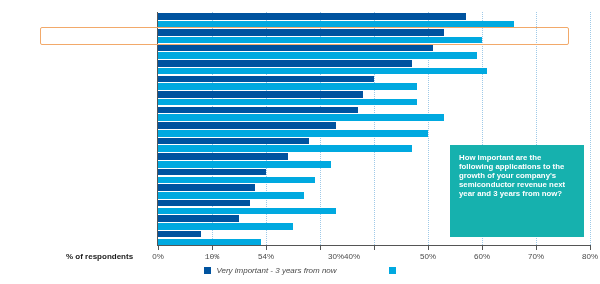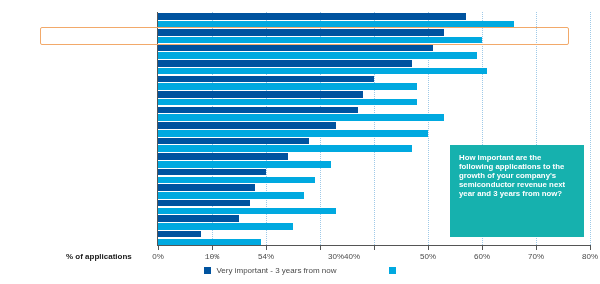--- a/index.html
+++ b/index.html
@@ -146,20 +146,21 @@
     justify-content: center;
     gap: 52px;
     font-size: 8px;
     color: #4a4a4a;
   }
   .legend-item {
     display: flex;
     align-items: center;
     gap: 5px;
     white-space: nowrap;
+    font-style: italic;
   }
   .swatch {
     width: 7px;
     height: 7px;
     display: inline-block;
   }
 </style>
 </head>
 <body>
 
@@ -255,21 +256,21 @@
       <div class="tick" style="left: 428px;"></div>
       <div class="tick-label" style="left: 428px;">50%</div>
       <div class="tick" style="left: 482px;"></div>
       <div class="tick-label" style="left: 482px;">60%</div>
       <div class="tick" style="left: 536px;"></div>
       <div class="tick-label" style="left: 536px;">70%</div>
       <div class="tick" style="left: 590px;"></div>
       <div class="tick-label" style="left: 590px;">80%</div>
     </div>
 
-  <div class="axis-title">% of applications</div>
+  <div class="axis-title">% of respondents</div>
 
   <div class="highlight-box" style="top: 27.0333px; height: 17.5333px; border-color: rgb(242, 169, 106);"></div>
 
   <div class="callout">How important are the following applications to the growth of your company's semiconductor revenue next year and 3 years from now?</div>
 
   <div class="legend" id="legend-layer">
       <div class="legend-item">
         <span class="swatch" style="background: rgb(0, 83, 159);"></span>
         <span>Very important - 3 years from now</span>
       </div>

